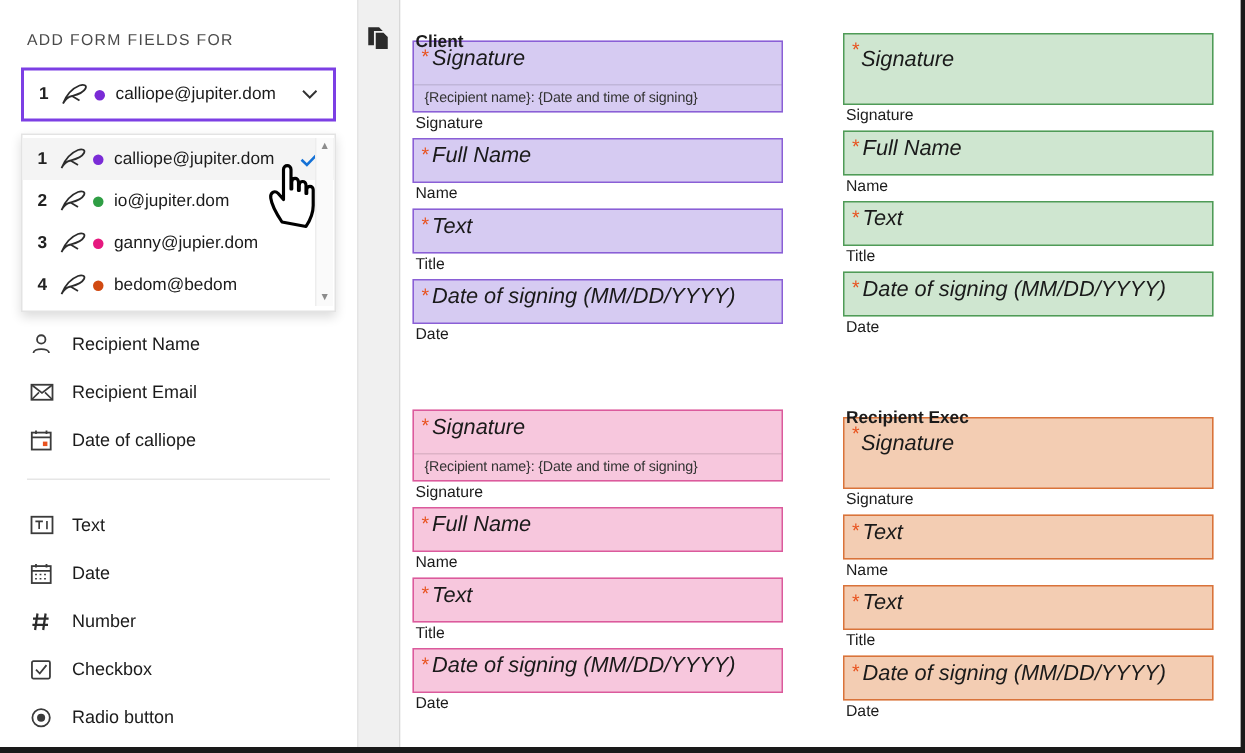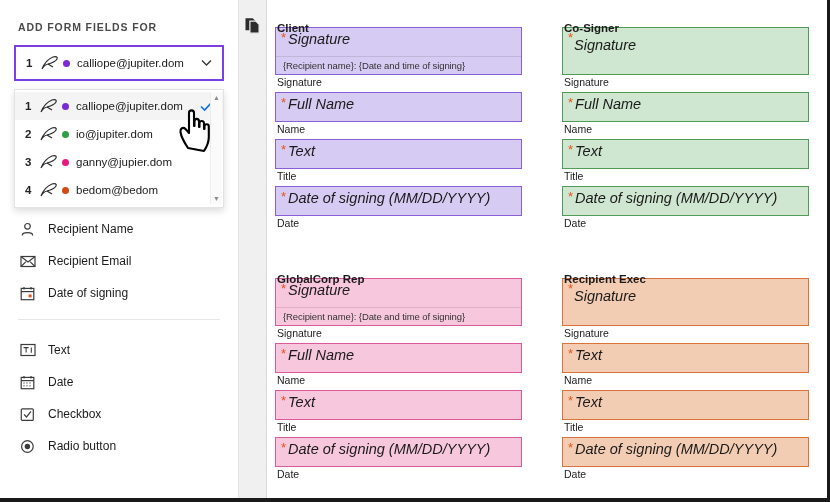--- a/index.html
+++ b/index.html
@@ -28,21 +28,20 @@
     position: relative;
     padding: 0 14px;
   }
   .panel-title {
     font-size: 10.5px;
     letter-spacing: .9px;
     color: #4a4a4a;
     text-transform: uppercase;
     padding: 21px 4px 12px 4px;
     white-space: nowrap;
-    font-weight: bold;
   }
 
   
   .combo {
     height: 36px;
     border: 2px solid #7c3fe4;
     background: #fff;
     display: flex;
     align-items: center;
     padding: 0 8px 0 10px;
@@ -318,21 +317,21 @@
       </div>
       <div class="field-row">
         <span class="field-ico">
           <svg width="15" height="15" viewBox="0 0 15 15">
               <rect x="1.2" y="2.4" width="12.6" height="11.3" fill="none" stroke="#3b3b3b" stroke-width="1.2"></rect>
               <path d="M1.2 5.6 H13.8" stroke="#3b3b3b" stroke-width="1.2"></path>
               <path d="M4 1 V3.4 M11 1 V3.4" stroke="#3b3b3b" stroke-width="1.2"></path>
               <rect x="8.6" y="8.4" width="3" height="3" fill="#e8521e"></rect>
             </svg>
         </span>
-        <span class="field-label">Date of signing</span>
+        <span class="field-label">Date of calliope</span>
       </div>
     </div>
 
     <div class="divider"></div>
 
     <div class="field-list">
       <div class="field-row">
         <span class="field-ico">
           <svg width="16" height="14" viewBox="0 0 16 14">
               <rect x="1" y="1.5" width="14" height="11" fill="none" stroke="#3b3b3b" stroke-width="1.2"></rect>
@@ -344,20 +343,28 @@
       <div class="field-row">
         <span class="field-ico">
           <svg width="15" height="15" viewBox="0 0 15 15">
               <rect x="1.2" y="2.4" width="12.6" height="11.3" fill="none" stroke="#3b3b3b" stroke-width="1.2"></rect>
               <path d="M1.2 5.6 H13.8" stroke="#3b3b3b" stroke-width="1.2"></path>
               <path d="M4 1 V3.4 M11 1 V3.4" stroke="#3b3b3b" stroke-width="1.2"></path>
               <path d="M3.4 8 H4.6 M6.4 8 H7.6 M9.4 8 H10.6 M3.4 10.8 H4.6 M6.4 10.8 H7.6 M9.4 10.8 H10.6" stroke="#3b3b3b" stroke-width="1"></path>
             </svg>
         </span>
         <span class="field-label">Date</span>
+      </div>
+      <div class="field-row">
+        <span class="field-ico">
+          <svg width="15" height="15" viewBox="0 0 15 15">
+              <path d="M5 2 L3.4 13 M10.4 2 L8.8 13 M2 5.4 H12.4 M1.6 9.6 H12" stroke="#2b2b2b" stroke-width="1.5"></path>
+            </svg>
+        </span>
+        <span class="field-label">Number</span>
       </div>
       <div class="field-row">
         <span class="field-ico">
           <svg width="15" height="15" viewBox="0 0 15 15">
               <rect x="1.3" y="1.8" width="12" height="11.6" rx="1" fill="none" stroke="#3b3b3b" stroke-width="1.2"></rect>
               <path d="M4 7.4 L6.5 10 L11 4.4" fill="none" stroke="#3b3b3b" stroke-width="1.2"></path>
             </svg>
         </span>
         <span class="field-label">Checkbox</span>
       </div>
@@ -415,21 +422,20 @@
       <div class="fld" style="height:30px">
         <div class="fld-main">
           <span class="star">*</span>
           <span class="fld-text">Date of signing (MM/DD/YYYY)</span>
         </div>
       </div>
       <div class="fld-caption">Date</div>
     </div>
 
     <div class="role-block c-green">
-      <div class="role-title">Co-Signer</div>
 
       <div class="fld sig-tall" style="height:48px">
         <div class="fld-main">
           <span class="star">*</span>
           <span class="fld-text">Signature</span>
         </div>
       </div>
       <div class="fld-caption">Signature</div>
 
       <div class="fld" style="height:30px">
@@ -451,21 +457,20 @@
       <div class="fld" style="height:30px">
         <div class="fld-main">
           <span class="star">*</span>
           <span class="fld-text">Date of signing (MM/DD/YYYY)</span>
         </div>
       </div>
       <div class="fld-caption">Date</div>
     </div>
 
     <div class="role-block c-pink">
-      <div class="role-title">GlobalCorp Rep</div>
 
       <div class="fld" style="height:48px">
         <div class="fld-main">
           <span class="star">*</span>
           <span class="fld-text">Signature</span>
         </div>
         <div class="sig-sub">{Recipient name}: {Date and time of signing}</div>
       </div>
       <div class="fld-caption">Signature</div>
 

